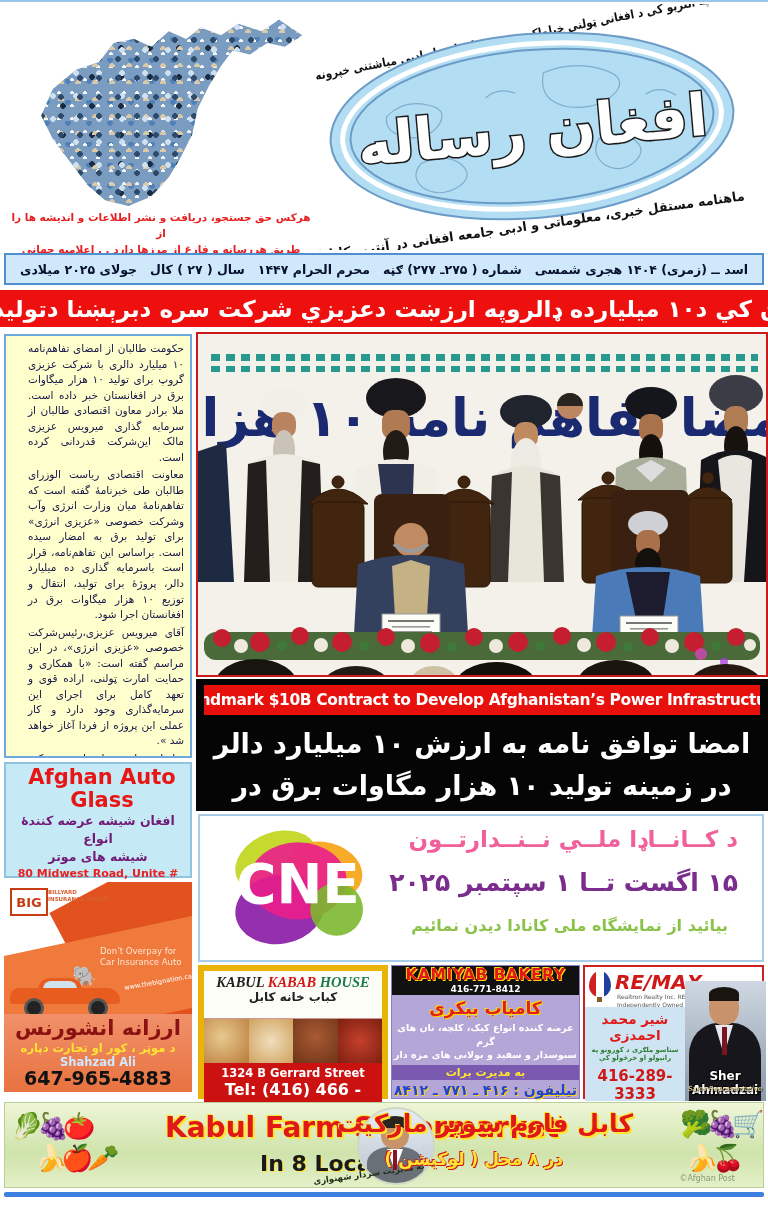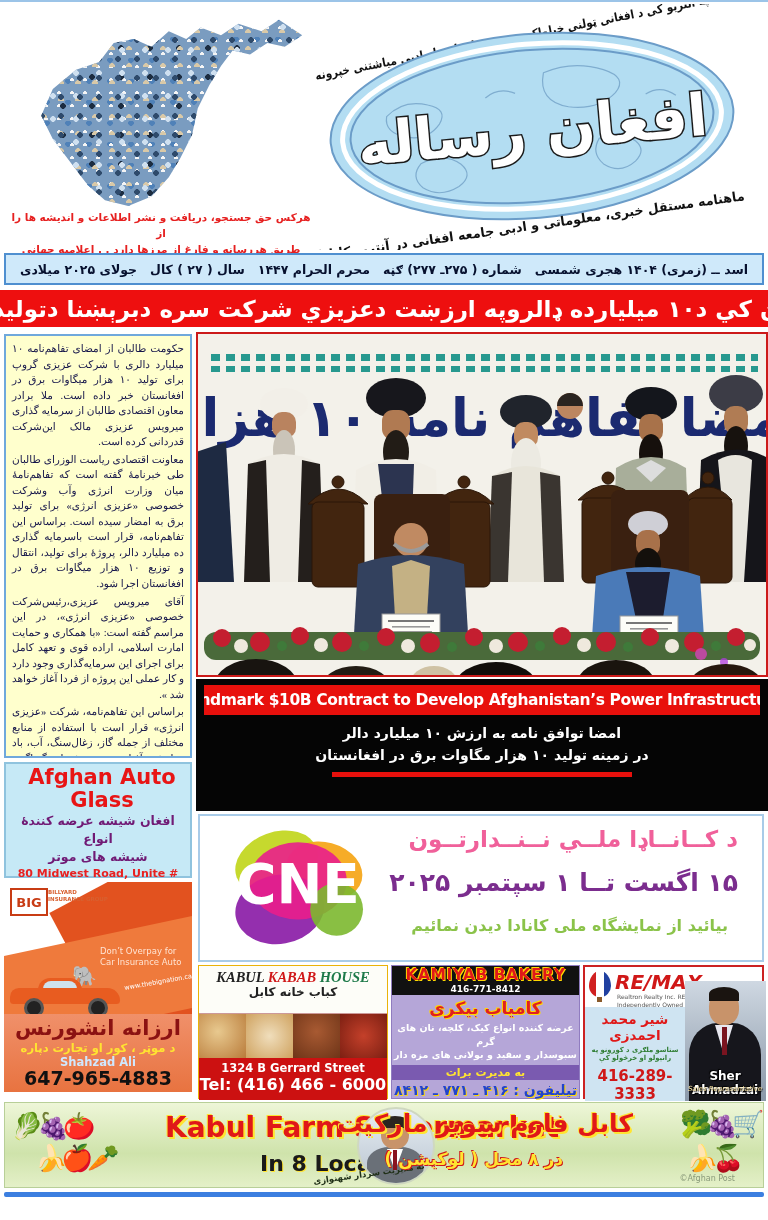--- a/index.html
+++ b/index.html
@@ -29,27 +29,27 @@
   
   #datebar{left:4px;top:251px;width:760px;height:32px;background:#cfe9fa;border:2px solid #4f8fd0;
     display:flex;align-items:center;justify-content:space-between;padding:0 14px;
     font-weight:bold;font-size:12.5px;color:#06102e;}
   #headline{left:0;top:288px;width:768px;height:37px;background:#ee0f0f;color:#fff;
     display:flex;align-items:center;justify-content:center;font-weight:bold;font-size:23px;}
 
   
   #article{left:4px;top:332px;width:188px;height:424px;background:#ffffcd;border:2px solid #6fa8dc;
     padding:5px 6px;color:#15154a;font-size:10.5px;line-height:1.48;text-align:justify;overflow:hidden;}
-  #article p{margin:0 0 2px 0;font-family:Liberation Serif, serif;}
+  #article p{margin:0 0 2px 16px;}
 
   
   #caption-panel{left:196px;top:677px;width:572px;height:132px;background:#050505;}
   #caption-en{margin:6px 8px 0 8px;height:30px;background:#e8100c;color:#fff;font-weight:bold;
     font-size:15.5px;letter-spacing:-0.4px;display:flex;align-items:center;justify-content:center;}
-  .caption-fa{color:#fff;font-weight:bold;font-size:14px;text-align:center;line-height:1.55;}
+  .caption-fa{color:#fff;font-weight:bold;font-size:27px;text-align:center;line-height:1.55;}
   #caption-underline{width:300px;height:5px;background:#e8100c;margin:6px auto 0 auto;}
 
   
   #autoglass{left:4px;top:760px;width:188px;height:116px;background:#c6e9f6;border:2px solid #8fc3de;
     text-align:center;padding-top:2px;}
   #autoglass .t{color:#e81515;font-weight:bold;font-size:21px;line-height:1.1;margin-left:8px;}
   #autoglass .fa{color:#701a75;font-weight:bold;font-size:12.5px;line-height:1.45;}
   #autoglass .ad{color:#e82020;font-weight:bold;font-size:11px;line-height:1.3;}
   #autoglass .tel{color:#111;font-weight:bold;font-size:16.5px;margin-top:2px;}
 
@@ -79,21 +79,21 @@
   #big-lower .nm{color:#cfe8ff;font-weight:bold;font-size:11.5px;}
   #big-lower .ph{color:#111;font-weight:bold;font-size:19px;line-height:1;}
 
   
   #cne{left:198px;top:812px;width:566px;height:148px;background:#fff;border:2px solid #a8cbe8;}
   #cne-l1{position:absolute;right:24px;top:10px;color:#f0609a;font-weight:bold;font-size:23px;}
   #cne-l2{position:absolute;right:24px;top:52px;color:#7b2d8e;font-weight:bold;font-size:25px;}
   #cne-l3{position:absolute;right:34px;top:100px;color:#8bc34a;font-weight:bold;font-size:16px;}
 
   
-  #kabab{left:198px;top:963px;width:190px;height:134px;border:1px solid #eab308;background:#fff;}
+  #kabab{left:198px;top:963px;width:190px;height:134px;border:6px solid #eab308;background:#fff;}
   #kabab-sign{height:44px;background:#fdfdf8;border-bottom:1px solid #c99;text-align:center;padding-top:3px;}
   #kabab-sign .en{font-family:"Liberation Serif",serif;font-style:italic;font-weight:bold;font-size:14.5px;}
   #kabab-sign .en .k1{color:#222;} #kabab-sign .en .k2{color:#d01818;} #kabab-sign .en .k3{color:#1e7a4a;}
   #kabab-sign .fa{font-size:12px;color:#222;font-weight:bold;line-height:1.1;}
   #kabab-food{height:44px;display:flex;}
   #kabab-food div{flex:1;}
   #kabab-food .f1{background:radial-gradient(circle at 40% 40%,#e8c98f,#b97b3a);}
   #kabab-food .f2{background:radial-gradient(circle at 50% 50%,#f0debc,#cfa25f);}
   #kabab-food .f3{background:radial-gradient(circle at 50% 40%,#a85a32,#6e3418);}
   #kabab-food .f4{background:radial-gradient(circle at 50% 50%,#c4402a,#7c1f12);}
@@ -200,21 +200,21 @@
     <span>محرم الحرام ۱۴۴۷</span>
     <span>سال ( ۲۷ ) کال</span>
     <span>جولای ۲۰۲۵ میلادی</span>
   </div>
 
   <div id="headline" class="abs rtl nowrap">په افغانستان کي د۱۰ میلیارده ډالروپه ارزښت دعزیزي شرکت سره دبرېښنا دتولید هوکړه لیک</div>
 
   <div id="article" class="abs rtl">
     <p>حکومت طالبان از امضای تفاهم‌نامه ۱۰ میلیارد دالری با شرکت عزیزی گروپ برای تولید ۱۰ هزار میگاوات برق در افغانستان خبر داده است. ملا برادر معاون اقتصادی طالبان از سرمایه گذاری میرویس عزیزی مالک این‌شرکت قدردانی کرده است.</p>
     <p>معاونت اقتصادی ریاست الوزرای طالبان طی خبرنامهٔ گفته است که تفاهم‌نامهٔ میان وزارت انرژی وآب وشرکت خصوصی «عزیزی انرژی» برای تولید برق به امضار سیده است. براساس این تفاهم‌نامه، قرار است باسرمایه گذاری ده میلیارد دالر، پروژهٔ برای تولید، انتقال و توزیع ۱۰ هزار میگاوات برق در افغانستان اجرا شود.</p>
-    <p>آقای میرویس عزیزی،رئیس‌شرکت خصوصی «عزیزی انرژی»، در این مراسم گفته است: «با همکاری و حمایت امارت اسلامی، اراده قوی و تعهد کامل برای اجرای این سرمایه‌گذاری وجود دارد و کار عملی این پروژه از فردا آغاز خواهد شد ».</p>
+    <p>آقای میرویس عزیزی،رئیس‌شرکت خصوصی «عزیزی انرژی»، در این مراسم گفته است: «با همکاری و حمایت امارت ټولنی، اراده قوی و تعهد کامل برای اجرای این سرمایه‌گذاری وجود دارد و کار عملی این پروژه از فردا آغاز خواهد شد ».</p>
     <p>براساس این تفاهم‌نامه، شرکت «عزیزی انرژی» قرار است با استفاده از منابع مختلف از جمله گاز، زغال‌سنگ، آب، باد و انرژی آفتابی، در بخش‌های گوناگون این کشور ۱۰ هزار میگاوات برق تولید کند. این پروژه بین ۷ تا ۱۰ سال به اجرا درمی‌آید و هدف آن رسیدن افغانستان به خودکفایی کامل در بخش تولید برق و حتی صادرات برق به کشورهای همسایه است.</p>
 
   </div>
 
   <svg class="abs" style="left:196px;top:330px" width="572" height="345" viewBox="0 0 572 345">
     <defs>
       <pattern id="td" width="15" height="11" patternUnits="userSpaceOnUse">
         <rect width="9" height="7" fill="#27998f"></rect>
       </pattern>
     </defs>

